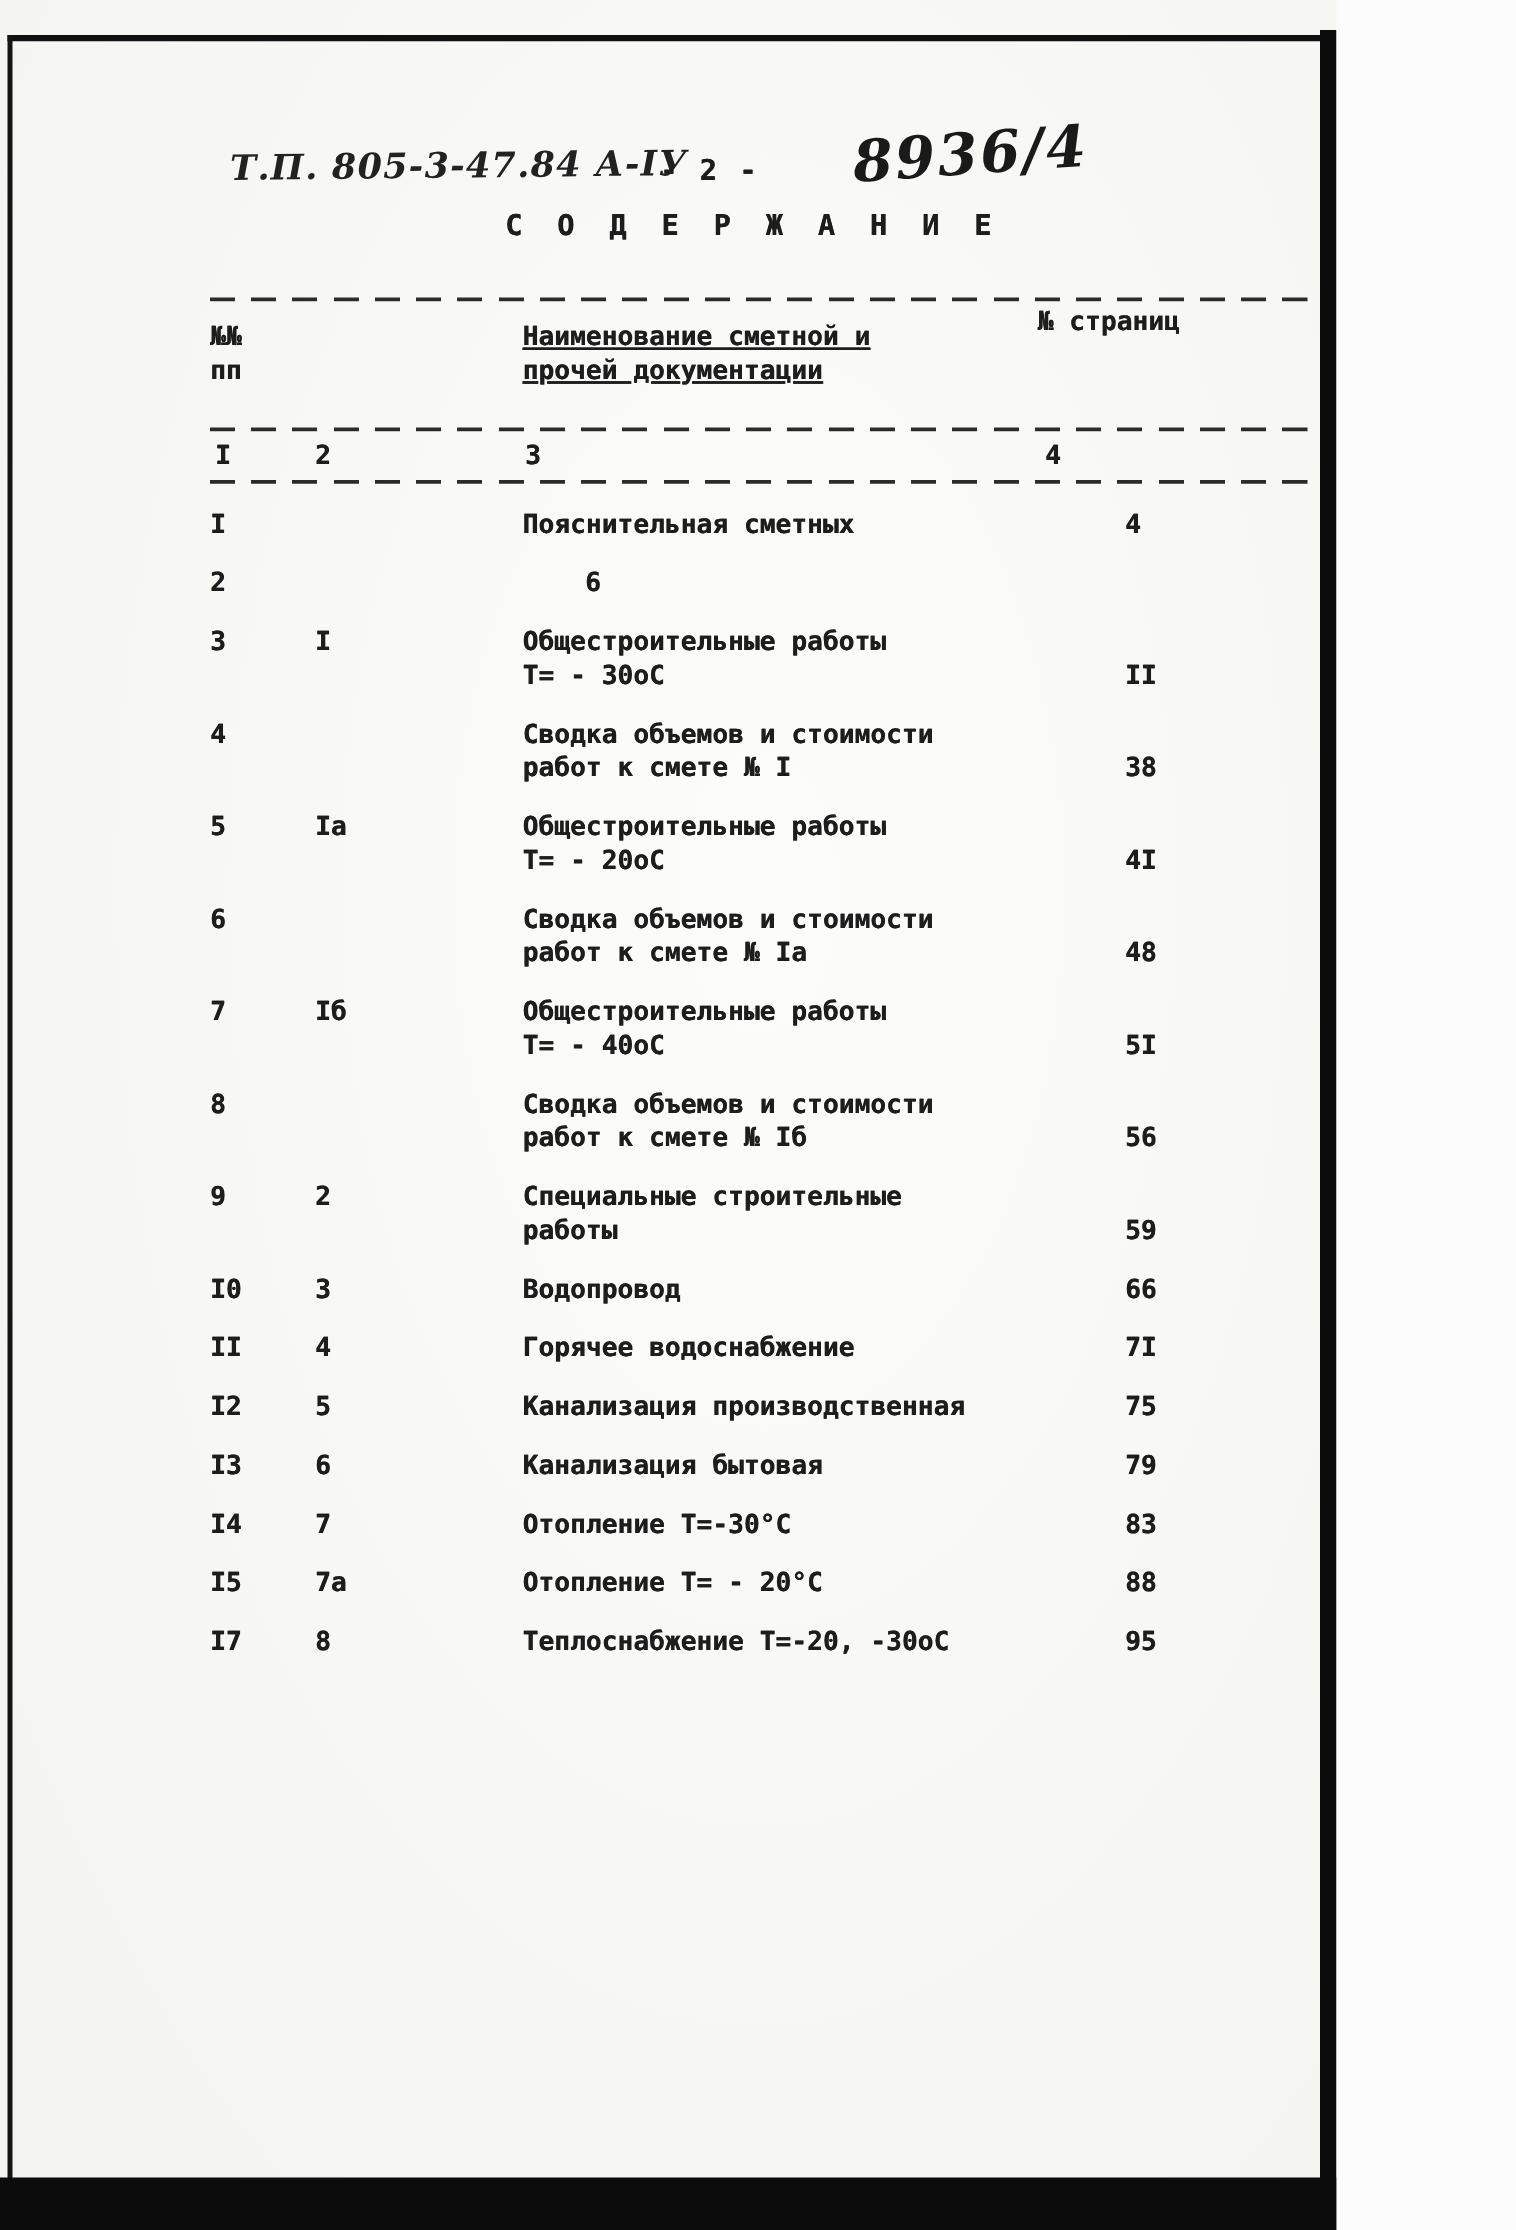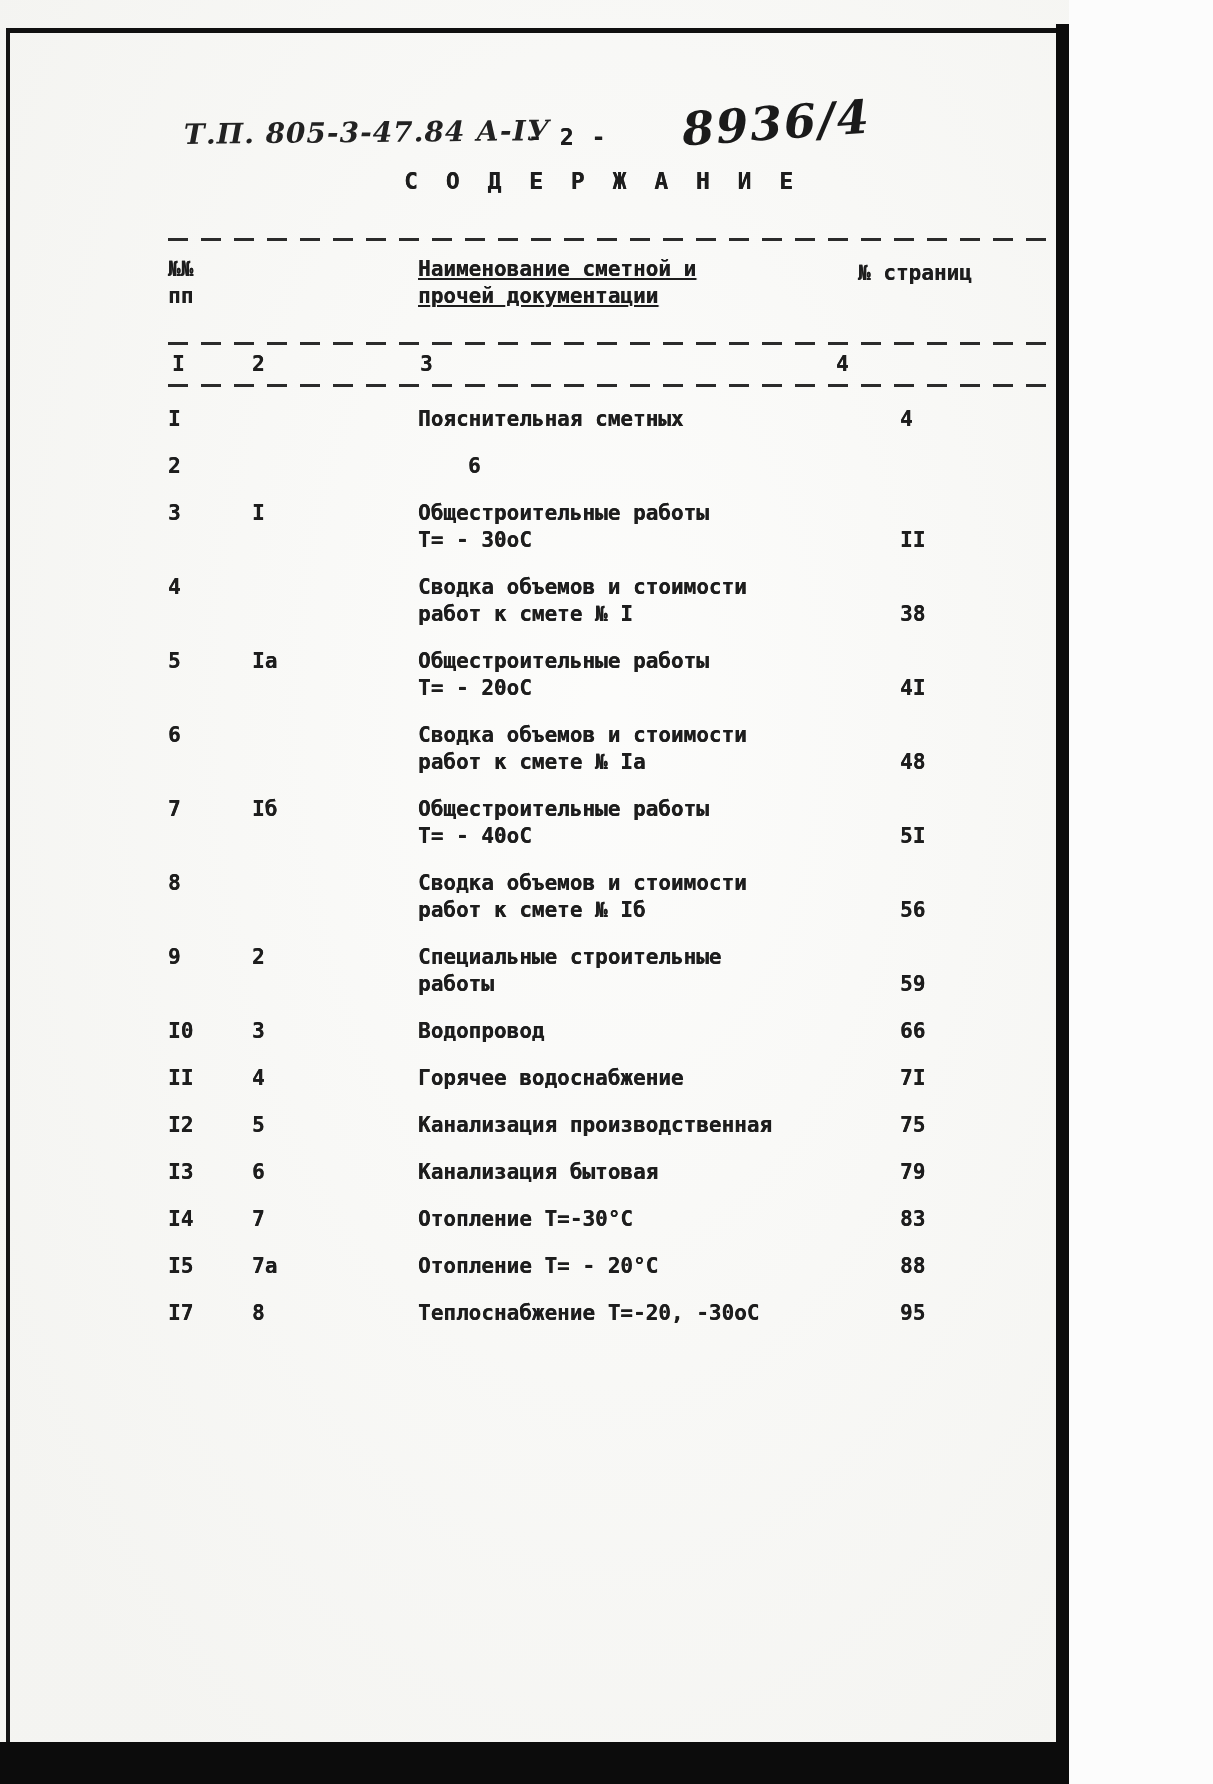--- a/index.html
+++ b/index.html
@@ -56,21 +56,21 @@
   .rule3{top:384px;}
 
   
   .th{
     position:absolute;top:256px;
     font-size:21px;font-weight:bold;line-height:27px;white-space:pre-line;
   }
   .th1{left:168px;}
   .th2{left:252px;}
   .th3{left:418px;text-decoration:underline;}
-  .th4{left:830px;top:260px;margin-left:28px;}
+  .th4{left:830px;top:244px;}
 
   .colnum{
     position:absolute;top:352px;
     font-size:21px;font-weight:bold;
   }
   .cn1{left:172px;}
   .cn2{left:252px;}
   .cn3{left:420px;}
   .cn4{left:836px;}
 

